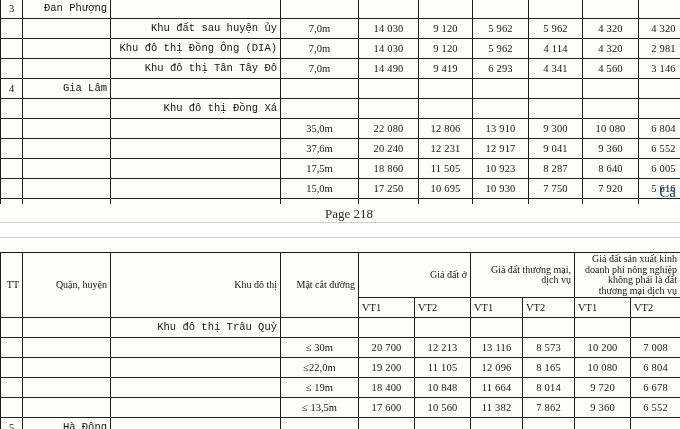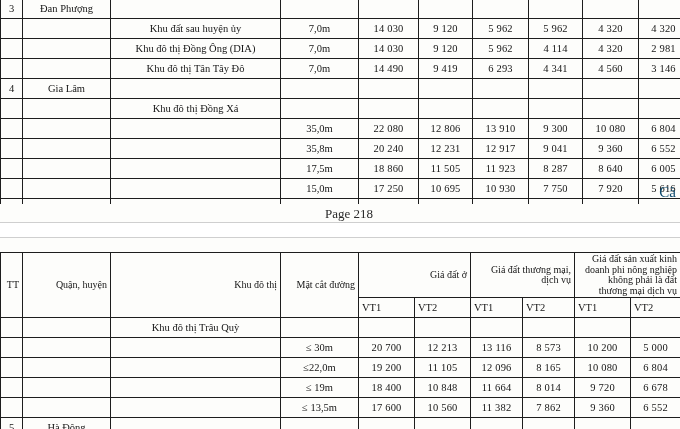--- a/index.html
+++ b/index.html
@@ -32,21 +32,21 @@
   table.doc td, table.doc th {
     border: 1px solid #1d1d1d;
     padding: 1px 3px;
     font-weight: normal;
     vertical-align: middle;
     height: 17px;
     line-height: 1.05;
     background: transparent;
   }
   .c { text-align: center; }
-  .l { text-align: center; }
+  .l { text-align: right; font-family: Liberation Mono, monospace; }
   .b { font-weight: bold; }
   .num { text-align: center; font-size: 10.5px; letter-spacing: .2px; }
 
   
   .top-frag {
     position: absolute;
     top: 0;
     left: 0;
     width: 680px;
     height: 204px;
@@ -220,36 +220,36 @@
               <td class="num">12 806</td>
               <td class="num">13 910</td>
               <td class="num">9 300</td>
               <td class="num">10 080</td>
               <td class="num">6 804</td>
             </tr>
             <tr>
               <td class="c b"></td>
               <td class="l b"></td>
               <td class="l"></td>
-              <td class="c">35,8m</td>
+              <td class="c">37,6m</td>
               <td class="num">20 240</td>
               <td class="num">12 231</td>
               <td class="num">12 917</td>
               <td class="num">9 041</td>
               <td class="num">9 360</td>
               <td class="num">6 552</td>
             </tr>
             <tr>
               <td class="c b"></td>
               <td class="l b"></td>
               <td class="l"></td>
               <td class="c">17,5m</td>
               <td class="num">18 860</td>
               <td class="num">11 505</td>
-              <td class="num">11 923</td>
+              <td class="num">10 923</td>
               <td class="num">8 287</td>
               <td class="num">8 640</td>
               <td class="num">6 005</td>
             </tr>
             <tr>
               <td class="c b"></td>
               <td class="l b"></td>
               <td class="l"></td>
               <td class="c">15,0m</td>
               <td class="num">17 250</td>
@@ -331,21 +331,21 @@
             <tr>
               <td class="c b"></td>
               <td class="l b"></td>
               <td class="l"></td>
               <td class="c">≤ 30m</td>
               <td class="num">20 700</td>
               <td class="num">12 213</td>
               <td class="num">13 116</td>
               <td class="num">8 573</td>
               <td class="num">10 200</td>
-              <td class="num">5 000</td>
+              <td class="num">7 008</td>
             </tr>
             <tr>
               <td class="c b"></td>
               <td class="l b"></td>
               <td class="l"></td>
               <td class="c">≤22,0m</td>
               <td class="num">19 200</td>
               <td class="num">11 105</td>
               <td class="num">12 096</td>
               <td class="num">8 165</td>

